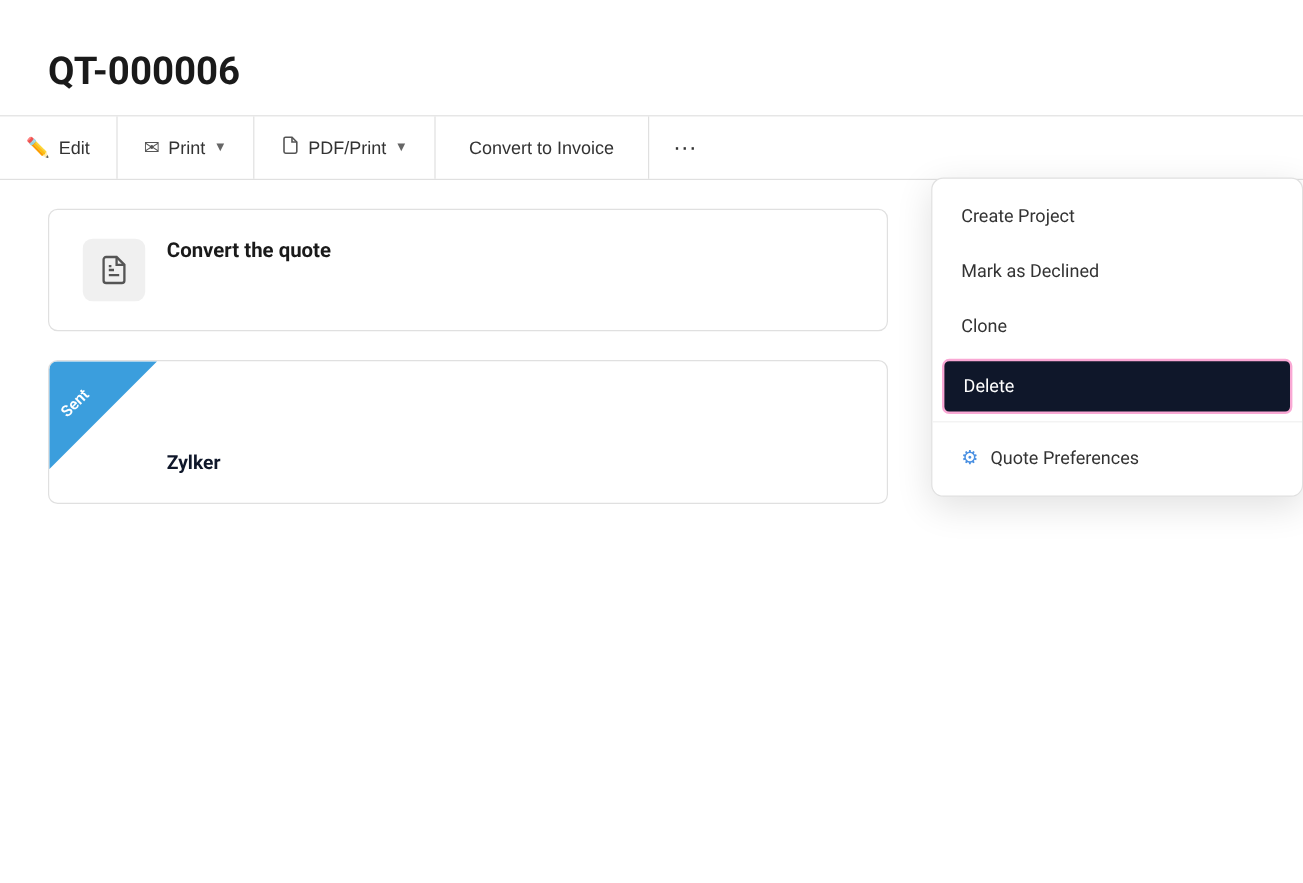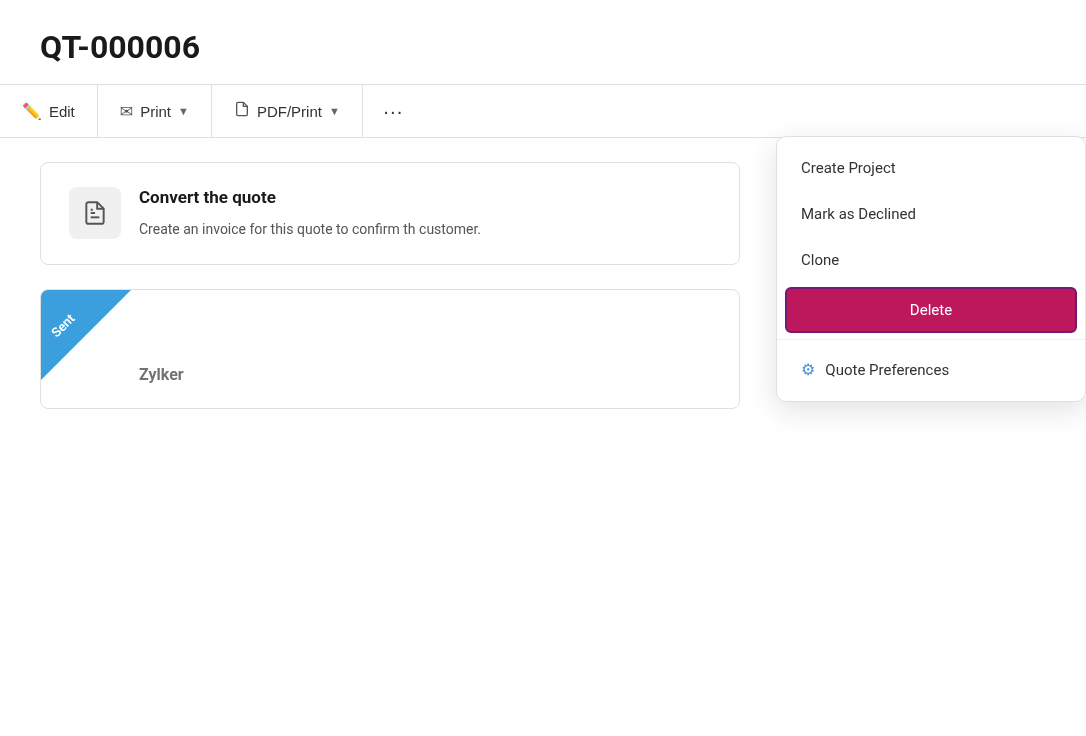--- a/index.html
+++ b/index.html
@@ -13,20 +13,21 @@
     }
 
     
     .page-title-area {
       padding: 28px 40px 18px 40px;
     }
     .page-title {
       font-size: 32px;
       font-weight: 700;
       color: #1a1a1a;
+      margin-top: 12px;
     }
 
     
     .toolbar {
       display: flex;
       align-items: center;
       border-top: 1px solid #e0e0e0;
       border-bottom: 1px solid #e0e0e0;
       padding: 0;
       background: #fff;
@@ -96,21 +97,21 @@
       display: flex;
       align-items: center;
       justify-content: center;
       flex-shrink: 0;
     }
     .quote-icon-box svg { width: 26px; height: 26px; }
     .quote-card-title {
       font-size: 17px;
       font-weight: 700;
       color: #1a1a1a;
-      margin-bottom: 12px;
+      margin-bottom: 0;
     }
     .quote-card-text {
       font-size: 14px;
       color: #555;
       line-height: 1.5;
     }
 
     
     .sent-card {
       border: 1px solid #e0e0e0;
@@ -146,21 +147,21 @@
       transform: rotate(-45deg);
       color: #fff;
       font-size: 13px;
       font-weight: 600;
       width: 80px;
       text-align: center;
     }
     .sent-card-name {
       font-size: 16px;
       font-weight: 700;
-      color: #737373;
+      color: #0f172a;
       margin-left: 70px;
       margin-top: 55px;
     }
 
     
     .dropdown-menu {
       position: absolute;
       top: 52px;
       right: 0;
       width: 310px;
@@ -174,27 +175,26 @@
     .dropdown-item {
       padding: 14px 24px;
       font-size: 15px;
       color: #333;
       cursor: pointer;
       display: flex;
       align-items: center;
       gap: 10px;
     }
     .dropdown-item.active {
-      background: #be185d;
+      background: #0f172a;
       color: #fff;
-      border: 2px solid #701a75;
+      border: 2px solid #f9a8d4;
       border-radius: 6px;
       margin: 4px 8px;
       padding: 12px 16px;
-      justify-content: center;
     }
     .dropdown-divider {
       border: none;
       border-top: 1px solid #f0f0f0;
       margin: 6px 0;
     }
     .dropdown-item .gear-icon {
       color: #4a90e2;
       font-size: 16px;
     }
@@ -230,20 +230,23 @@
       <span class="icon">
         <svg width="16" height="16" viewBox="0 0 24 24" fill="none" stroke="currentColor" stroke-width="2">
           <path d="M14 2H6a2 2 0 0 0-2 2v16a2 2 0 0 0 2 2h12a2 2 0 0 0 2-2V8z"></path>
           <polyline points="14 2 14 8 20 8"></polyline>
         </svg>
       </span>
       <span>PDF/Print</span>
       <span class="chevron">▼</span>
     </button>
 
+    <button class="convert-btn">
+      <span>Convert to Invoice</span>
+    </button>
 
     <button class="more-btn">
       <span>···</span>
     </button>
   </div>
 
   <div class="dropdown-menu">
     <div class="dropdown-item">
       <span>Create Project</span>
     </div>
@@ -271,23 +274,20 @@
       <svg viewBox="0 0 24 24" fill="none" stroke="#555" stroke-width="1.8">
         <path d="M14 2H6a2 2 0 0 0-2 2v16a2 2 0 0 0 2 2h12a2 2 0 0 0 2-2V8z"></path>
         <polyline points="14 2 14 8 20 8"></polyline>
         <line x1="12" y1="12" x2="8" y2="12"></line>
         <line x1="8" y1="16" x2="16" y2="16"></line>
         <line x1="8" y1="9" x2="10" y2="9"></line>
       </svg>
     </div>
     <div>
       <div class="quote-card-title">Convert the quote</div>
-      <div class="quote-card-text">
-        Create an invoice for this quote to confirm th customer.
-      </div>
     </div>
   </div>
 
   <div class="sent-card">
     <div class="sent-ribbon">
       <span class="sent-ribbon-text">Sent</span>
     </div>
     <div class="sent-card-name">Zylker</div>
   </div>
 

